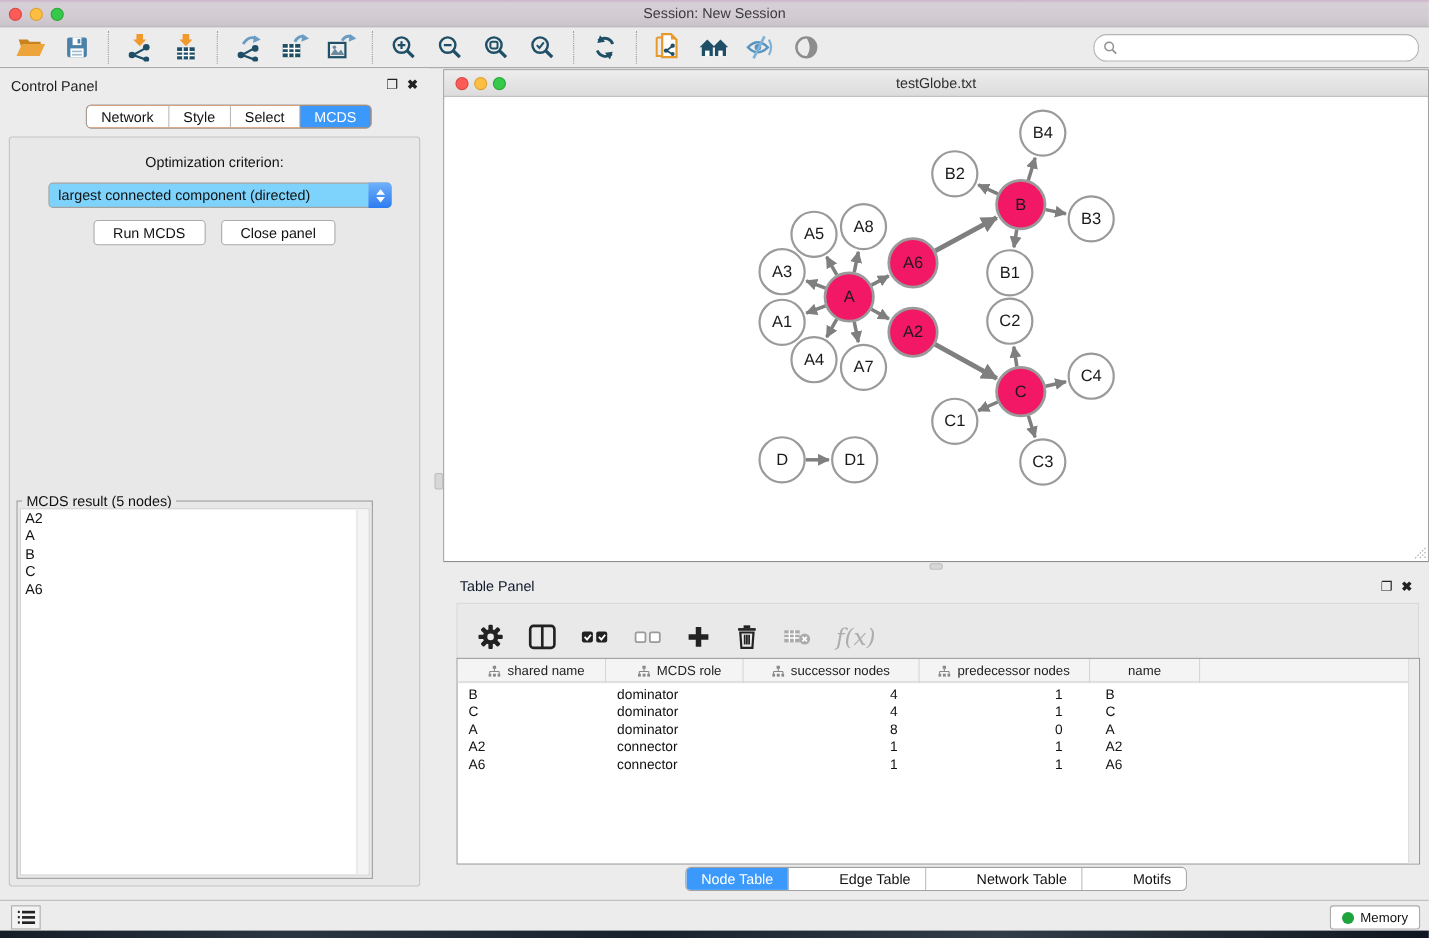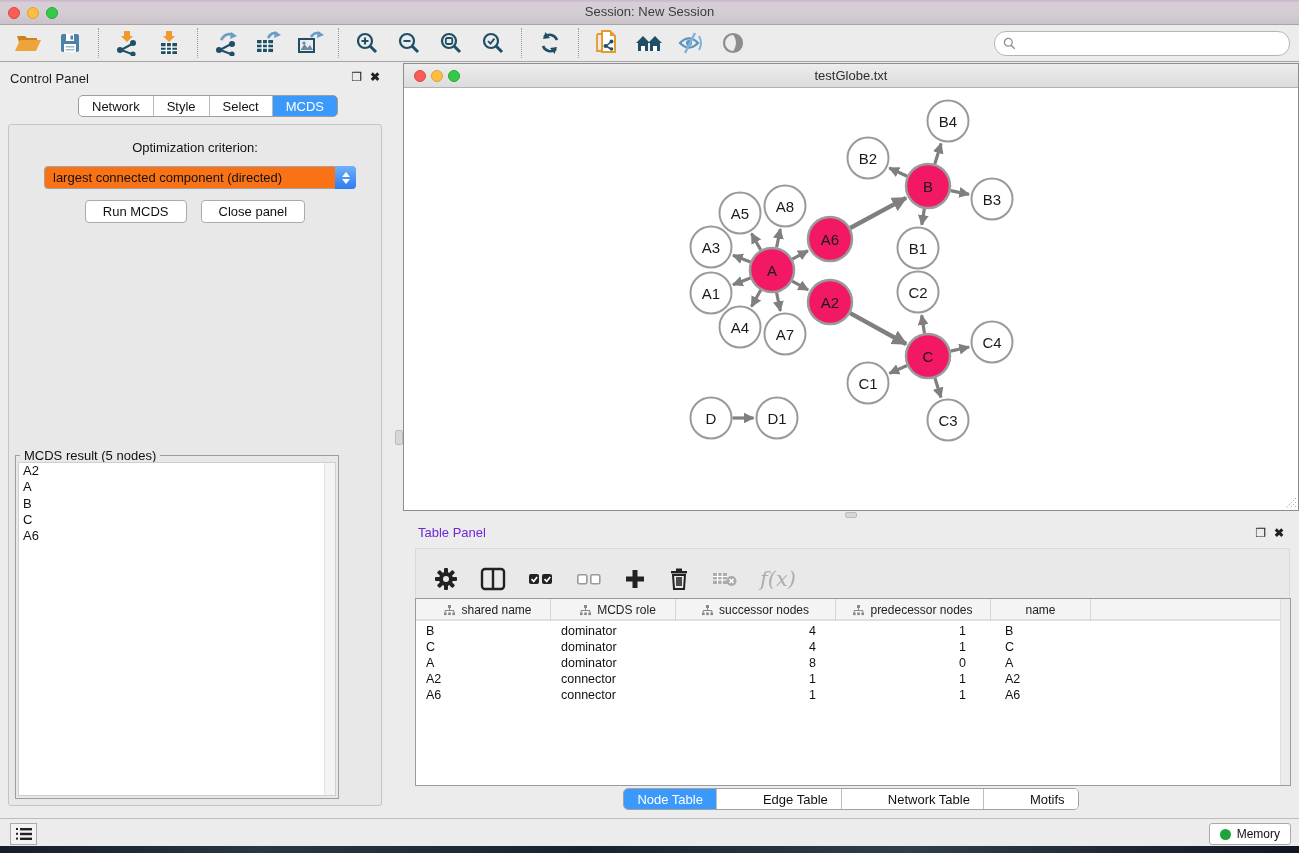--- a/index.html
+++ b/index.html
@@ -39,21 +39,21 @@
   .cp-float { right:28px; } .cp-close { right:10px; font-weight:bold; }
   .cp-tabs { position:absolute; left:78px; top:33px; display:flex; height:22px;
     border:1px solid #9d9d9d; border-radius:5px; overflow:hidden; background:#f97316; }
   .cp-tab { padding:0 13px; font-size:13px; color:#111; display:flex; align-items:center;
     border-right:1px solid #b9b9b9; background:#fff; }
   .cp-tab:last-child { border-right:none; }
   .cp-tab.sel { background:#3b99fc; color:#fff; }
   .cp-body { position:absolute; left:8px; top:62px; width:374px; height:682px; background:#e8e8e8;
     border:1px solid #c4c4c4; border-radius:3px; }
   .opt-label { position:absolute; left:0; right:0; top:15px; text-align:center; font-size:13px; color:#111; }
-  .combo { position:absolute; left:35px; top:41px; width:312px; height:23px; background:#f97316;
+  .combo { position:absolute; left:35px; top:41px; width:312px; height:23px; background:#7dd3fc;
     border:1px solid #a3a3a3; border-radius:4px; display:flex; align-items:center; }
   .combo-text { flex:1; padding-left:8px; font-size:13px; color:#111; white-space:nowrap; }
   .combo-step { width:21px; height:23px; margin:-1px -1px -1px 0; border-radius:0 4px 4px 0;
     background:linear-gradient(#6fb1fa,#2d7bf0); display:flex; flex-direction:column;
     align-items:center; justify-content:center; gap:2px; }
   .combo-step .up, .combo-step .dn { width:0; height:0; border-left:4px solid transparent; border-right:4px solid transparent; }
   .combo-step .up { border-bottom:5px solid #fff; }
   .combo-step .dn { border-top:5px solid #fff; }
   .btn-row { position:absolute; left:0; right:0; top:75px; display:flex; justify-content:center; gap:14px; }
   .push-btn { height:23px; padding:0 17px; background:#fff; border:1px solid #ababab; border-radius:4px;
@@ -79,21 +79,21 @@
   .net-canvas { position:absolute; left:0; top:25px; right:0; bottom:0; background:#fff; }
   .net-canvas svg { position:absolute; inset:0; }
   .resize-grip { position:absolute; right:1px; bottom:1px; width:14px; height:14px; }
   .split-h-handle { position:absolute; left:845px; top:512px; width:12px; height:6px;
     background:#d7d7d7; border:1px solid #bcbcbc; border-radius:2px; }
   .split-v-handle { position:absolute; left:395px; top:430px; width:8px; height:15px;
     background:#d7d7d7; border:1px solid #bcbcbc; border-radius:2px; }
 
   
   .table-panel { position:absolute; left:403px; top:518px; width:896px; height:300px; background:#ececec; }
-  .tp-head { position:absolute; left:15px; top:7px; font-size:13px; color:#6d28d9; }
+  .tp-head { position:absolute; left:15px; top:7px; font-size:13px; color:#0f172a; }
   .tp-float { right:33px; } .tp-close { right:15px; font-weight:bold; }
   .tp-toolbar { position:absolute; left:12px; top:30px; width:875px; height:62px; background:#e9e9e9;
     border:1px solid #dadada; display:flex; align-items:center; gap:22px; padding-left:18px; }
   .tp-toolbar .ic { display:flex; align-items:center; justify-content:center; }
   .fx-label { font-family:"DejaVu Serif", serif; font-style:italic; font-size:21px; color:#adadad; }
   .data-table { position:absolute; left:12px; top:80px; width:876px; height:188px; background:#fff;
     border:1px solid #9b9b9b; overflow:hidden; }
   .dt-header { position:absolute; left:0; top:0; right:10px; height:22px; background:#f4f4f4;
     border-bottom:2px solid #e0e0e0; display:flex; }
   .dt-hcell { height:22px; border-right:1px solid #d6d6d6; display:flex; align-items:center;

